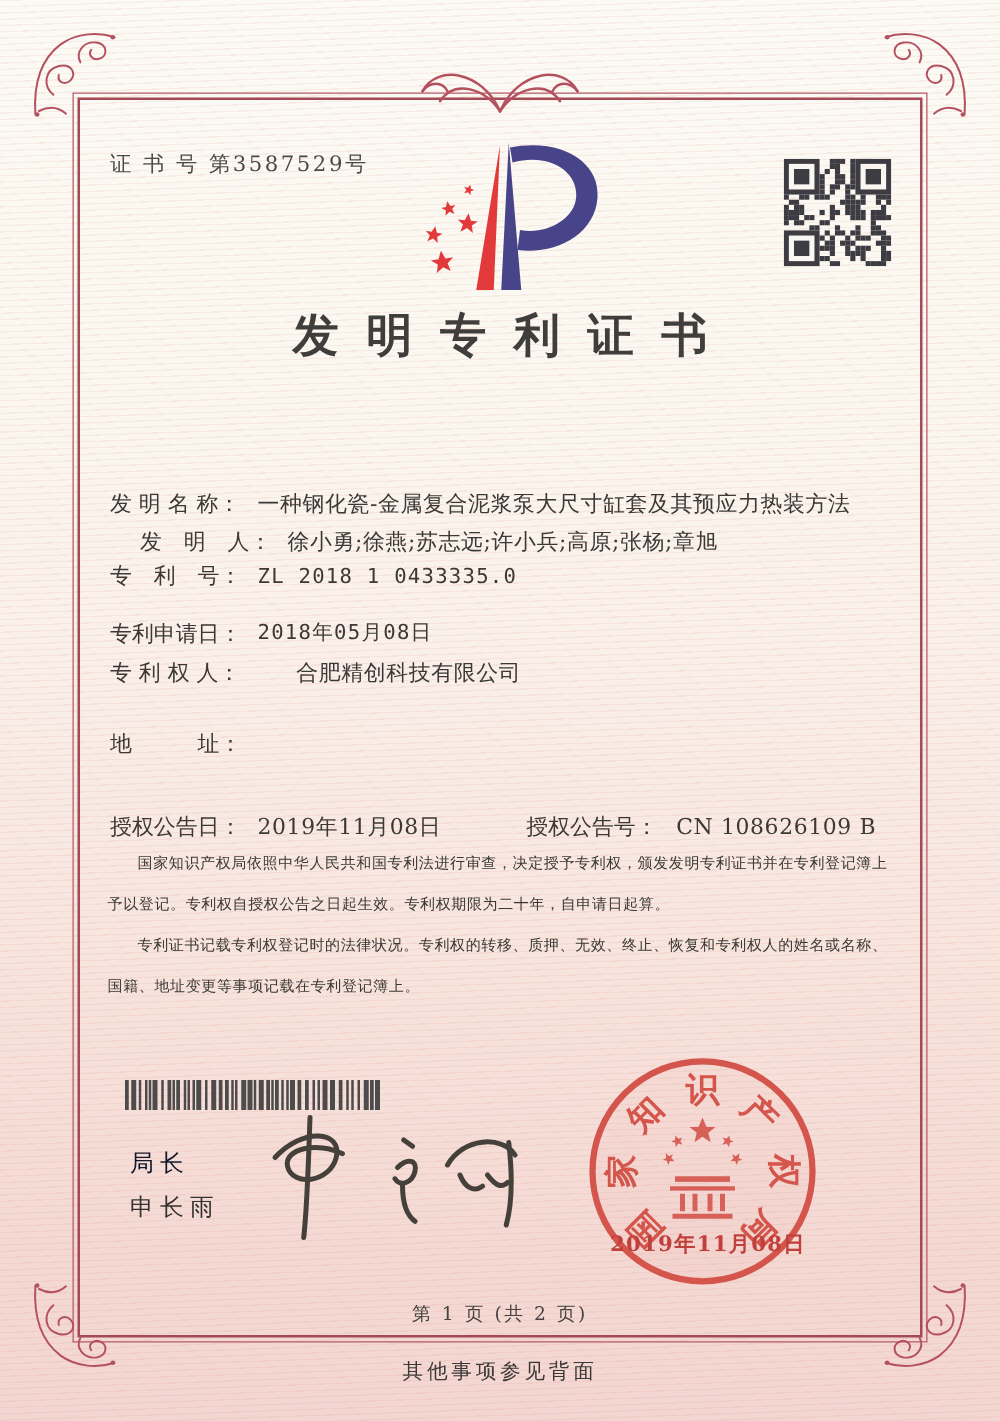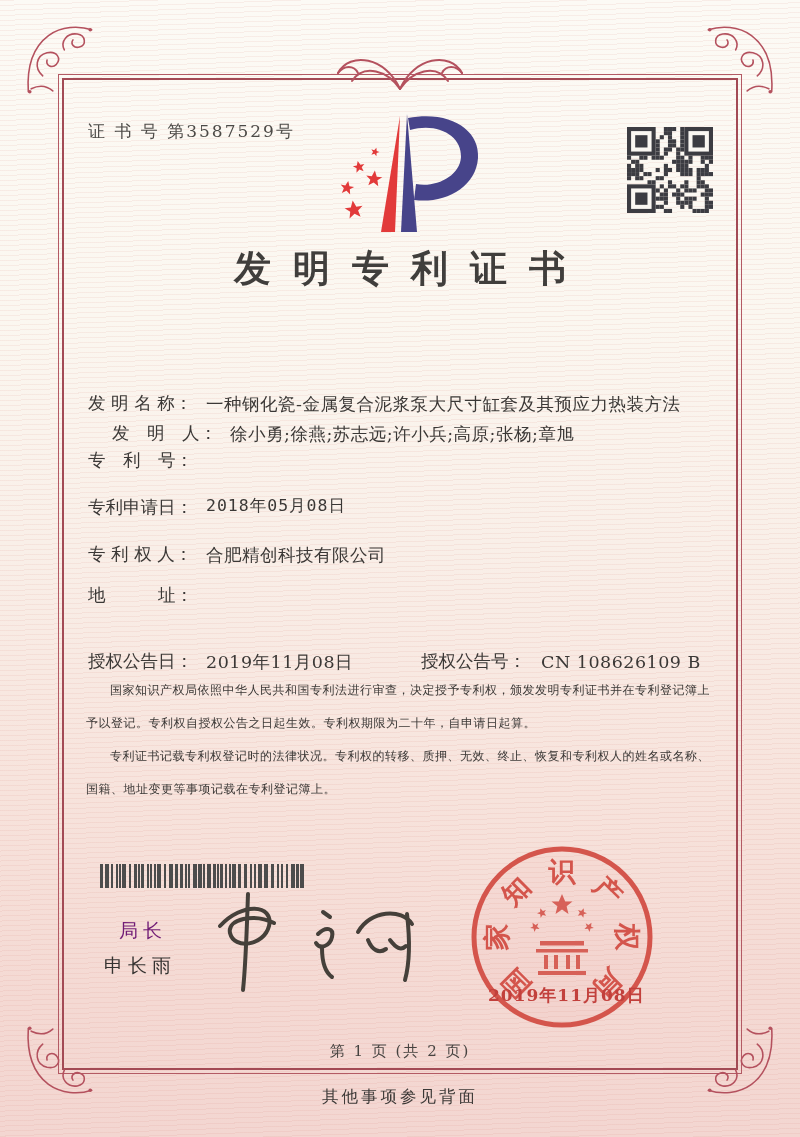--- a/index.html
+++ b/index.html
@@ -14,29 +14,29 @@
   
   .frame{left:58px;top:74px;width:682px;height:998px;border:1px solid #b35a64;}
   .frame-inner{position:absolute;inset:3px;border:2px solid #a34a55;}
   .cert-no{left:88px;top:120px;font-size:17px;color:#4c4a47;letter-spacing:2px;}
   .title{left:0;top:244px;width:100%;text-align:center;font-size:37px;font-weight:700;color:#403e3c;letter-spacing:22px;text-indent:22px;}
   .logo-svg{left:322px;top:110px;width:170px;height:128px;}
   .qr-svg{left:627px;top:127px;width:86px;height:86px;}
   .row{position:absolute;left:88px;width:642px;display:flex;align-items:flex-start;font-size:17.5px;color:#3b3836;}
   .row .lbl{flex:0 0 118px;white-space:pre;}
   .row .val{line-height:26px;letter-spacing:0.5px;}
-  .r1{top:347px;margin-top:44px;} .r2{top:421px;margin-left:24px;} .r3{top:448px;} .r4{top:493px;align-items:flex-end;} .r5{top:542px;} .r6{top:583px;} .r7{top:637px;margin-top:12px;}
+  .r1{top:347px;margin-top:44px;} .r2{top:421px;margin-left:24px;} .r3{top:448px;} .r4{top:493px;align-items:flex-end;} .r5{top:526px;gap:31px;} .r6{top:583px;} .r7{top:637px;margin-top:12px;}
   .r3 .val,.r4 .val{font-family:"DejaVu Sans Mono","Liberation Mono",monospace;font-size:16.5px;letter-spacing:1px;}
   .r6 .val{width:452px;}
   .r7 .val1{width:215px;}
   .r7 .lbl2{flex:0 0 120px;white-space:pre;}
   .paras{left:86px;top:674px;width:630px;font-size:12px;line-height:33px;color:#3b3836;}
   .paras p{margin:0;text-indent:2em;letter-spacing:0.5px;}
   .barcode-svg{left:100px;top:864px;width:208px;height:24px;}
-  .director-title{left:104px;top:918px;font-size:19px;color:#701a75;letter-spacing:5px;margin-left:15px;}
+  .director-title{left:104px;top:918px;font-size:19px;color:#0f172a;letter-spacing:5px;}
   .director-name{left:104px;top:953px;font-size:19px;color:#343230;letter-spacing:5px;}
   .sig-svg{left:198px;top:882px;width:235px;height:118px;}
   .seal-svg{left:466px;top:841px;width:192px;height:192px;}
   .seal-date{left:488px;top:984px;font-size:17px;font-weight:700;color:#c2403c;letter-spacing:1px;}
   .page-info{left:0;top:1042px;width:100%;text-align:center;font-size:15px;color:#464340;letter-spacing:2px;}
   .back-note{left:0;top:1086px;width:100%;text-align:center;font-size:16.5px;color:#3b3836;letter-spacing:3px;}
   .corner{width:72px;height:72px;}
   .c-tl{left:24px;top:24px;}
   .c-tr{right:24px;top:24px;transform:scaleX(-1);}
   .c-bl{left:24px;top:1024px;transform:scaleY(-1);}
@@ -264,20 +264,21 @@
 <div class="row r1">
   <span class="lbl">发 明 名 称：</span>
   <span class="val">一种钢化瓷-金属复合泥浆泵大尺寸缸套及其预应力热装方法</span>
 </div>
 <div class="row r2">
   <span class="lbl">发　明　人：</span>
   <span class="val">徐小勇;徐燕;苏志远;许小兵;高原;张杨;章旭</span>
 </div>
 <div class="row r3">
   <span class="lbl">专　利　号：</span>
+  <span class="val">ZL 2018 1 0433335.0</span>
 </div>
 <div class="row r4">
   <span class="lbl">专利申请日：</span>
   <span class="val">2018年05月08日</span>
 </div>
 <div class="row r5">
   <span class="lbl">专 利 权 人：</span>
   <span class="val">合肥精创科技有限公司</span>
 </div>
 <div class="row r6">

